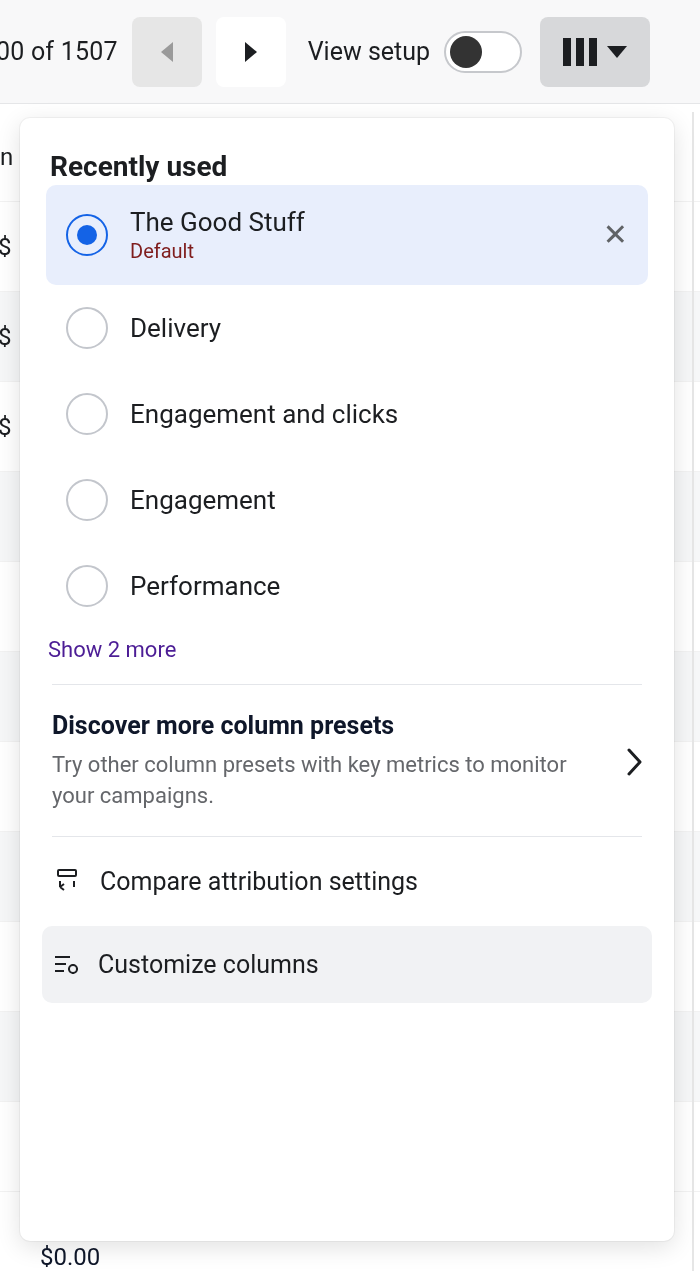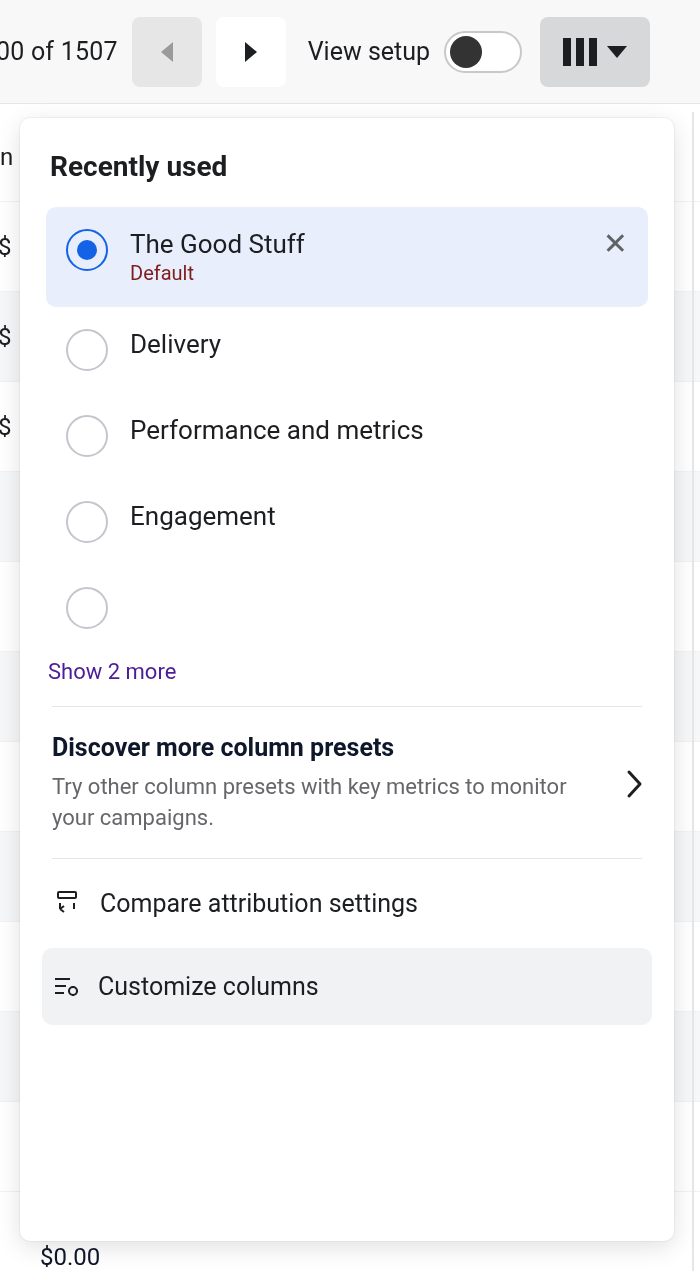--- a/index.html
+++ b/index.html
@@ -158,26 +158,26 @@
     background: #fff;
     border-radius: 10px;
     box-shadow: 0 6px 24px rgba(0,0,0,0.12), 0 0 0 1px rgba(0,0,0,0.04);
     padding: 28px 26px 20px 26px;
     overflow: hidden;
   }
   .section-title {
     font-size: 28px;
     font-weight: 700;
     color: #1c1e21;
-    margin: 4px 0 24px 4px;
+    margin: 4px 0 2px 4px;
   }
 
   .opt {
     display: flex;
-    align-items: flex-start;
+    align-items: center;
     padding: 22px 20px;
     border-radius: 10px;
     cursor: pointer;
     position: relative;
   }
   .opt.selected {
     background: #e8eefc;
   }
   .radio {
     width: 42px;
@@ -350,34 +350,37 @@
   <div class="opt">
     <div class="radio"></div>
     <div class="opt-text">
       <span class="opt-label">Delivery</span>
     </div>
   </div>
 
   <div class="opt">
     <div class="radio"></div>
     <div class="opt-text">
-      <span class="opt-label">Performance and metrics</span>
+      <span class="opt-label">Engagement and clicks</span>
     </div>
   </div>
 
   <div class="opt">
     <div class="radio"></div>
     <div class="opt-text">
       <span class="opt-label">Engagement</span>
     </div>
   </div>
 
 
   <div class="opt">
     <div class="radio"></div>
+    <div class="opt-text">
+      <span class="opt-label">Performance</span>
+    </div>
   </div>
 
   <span class="show-more">Show 2 more</span>
 
   <div class="divider"></div>
 
   <div class="discover">
     <div class="discover-title">Discover more column presets</div>
     <div class="discover-desc">Try other column presets with key metrics to monitor your campaigns.</div>
     <div class="chev">

